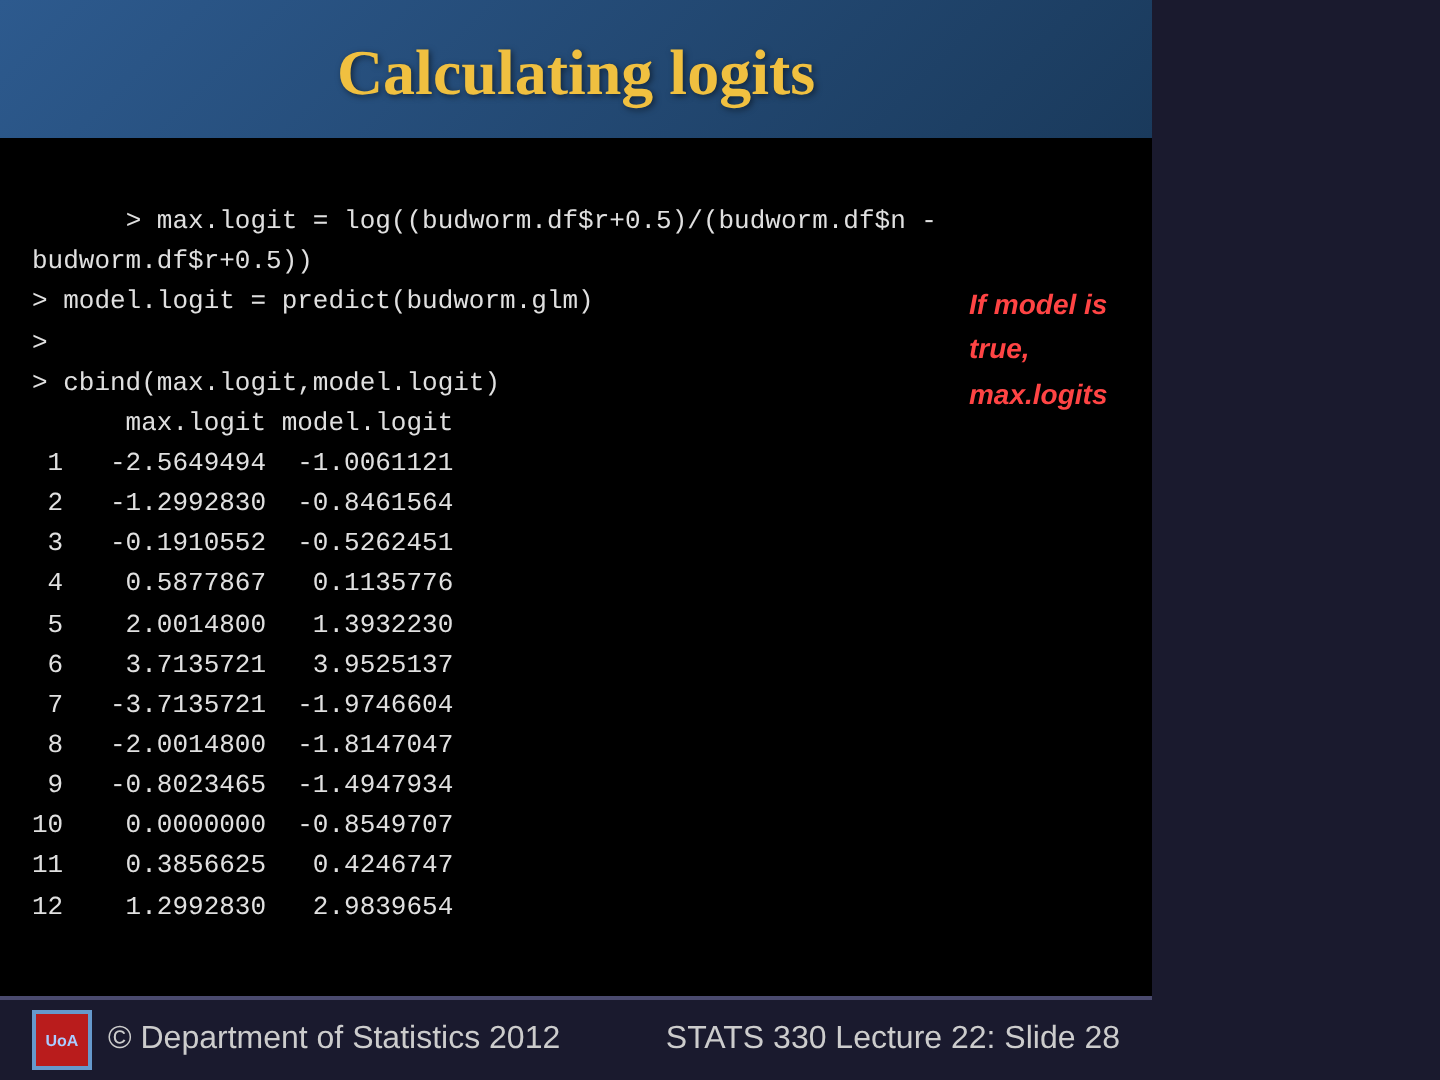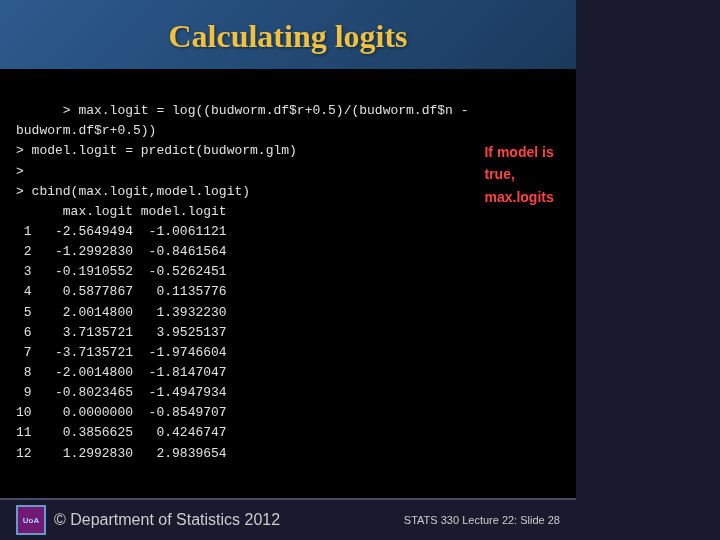--- a/index.html
+++ b/index.html
@@ -59,20 +59,21 @@
       align-items: flex-start;
       padding-top: 60px;
     }
 
     .annotation-text {
       color: #ff4444;
       font-size: 14px;
       font-weight: bold;
       font-family: Arial, sans-serif;
       line-height: 1.6;
+      font-style: italic;
     }
 
     .footer {
       background: #1a1a2e;
       border-top: 2px solid #4a4a6e;
       display: flex;
       justify-content: space-between;
       align-items: center;
       padding: 8px 16px;
       height: 42px;
@@ -80,41 +81,41 @@
 
     .footer-left {
       display: flex;
       align-items: center;
       gap: 8px;
     }
 
     .logo-box {
       width: 30px;
       height: 30px;
-      background: #701a75;
+      background: #b91c1c;
       border: 2px solid #6699cc;
       display: flex;
       align-items: center;
       justify-content: center;
     }
 
     .logo-text {
       color: #aaccff;
       font-size: 8px;
       font-weight: bold;
     }
 
     .footer-dept {
       color: #cccccc;
       font-size: 16px;
     }
 
     .footer-slide {
       color: #cccccc;
-      font-size: 11px;
+      font-size: 16px;
     }
   </style>
 </head>
 <body>
 
 <div class="slide">
 
   <div class="title-bar">
     <h1 class="title">Calculating logits</h1>
   </div>

